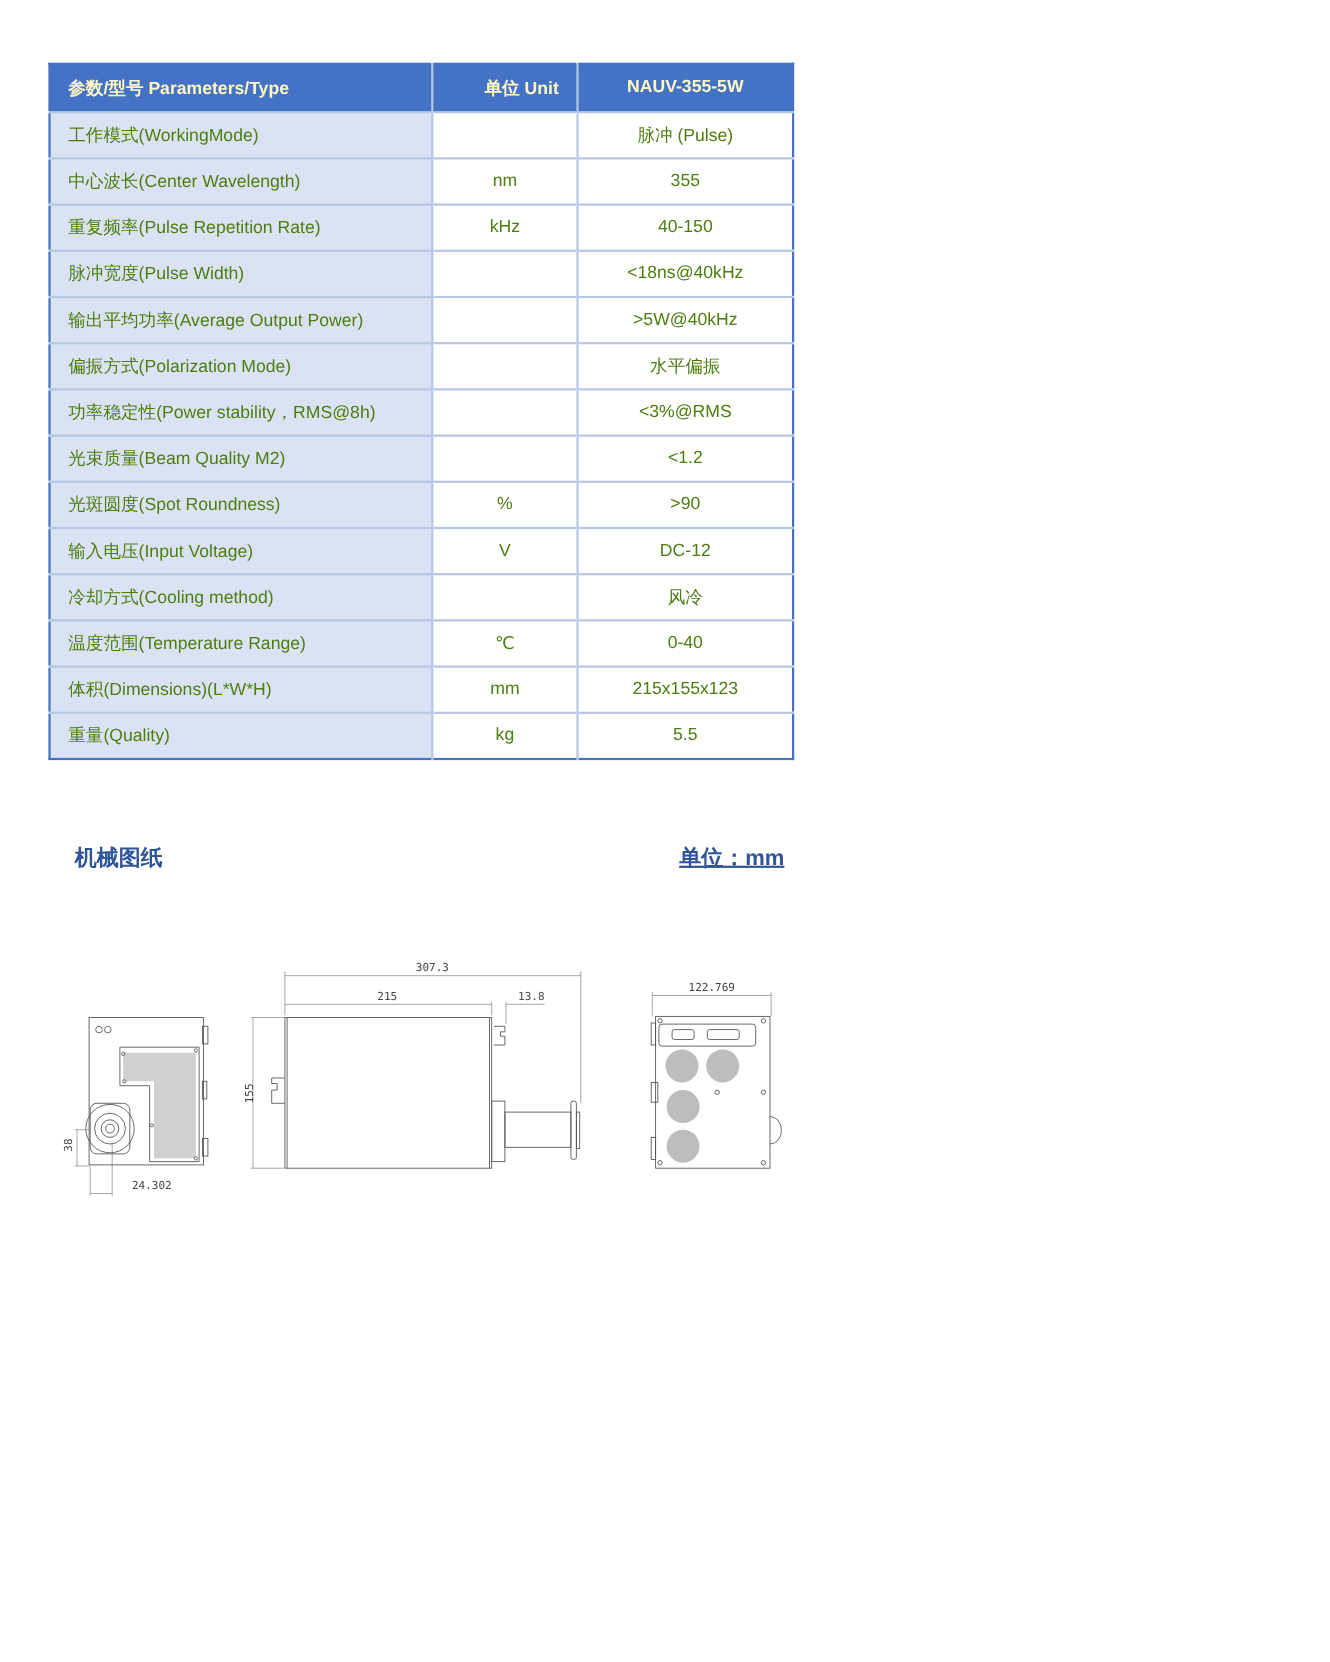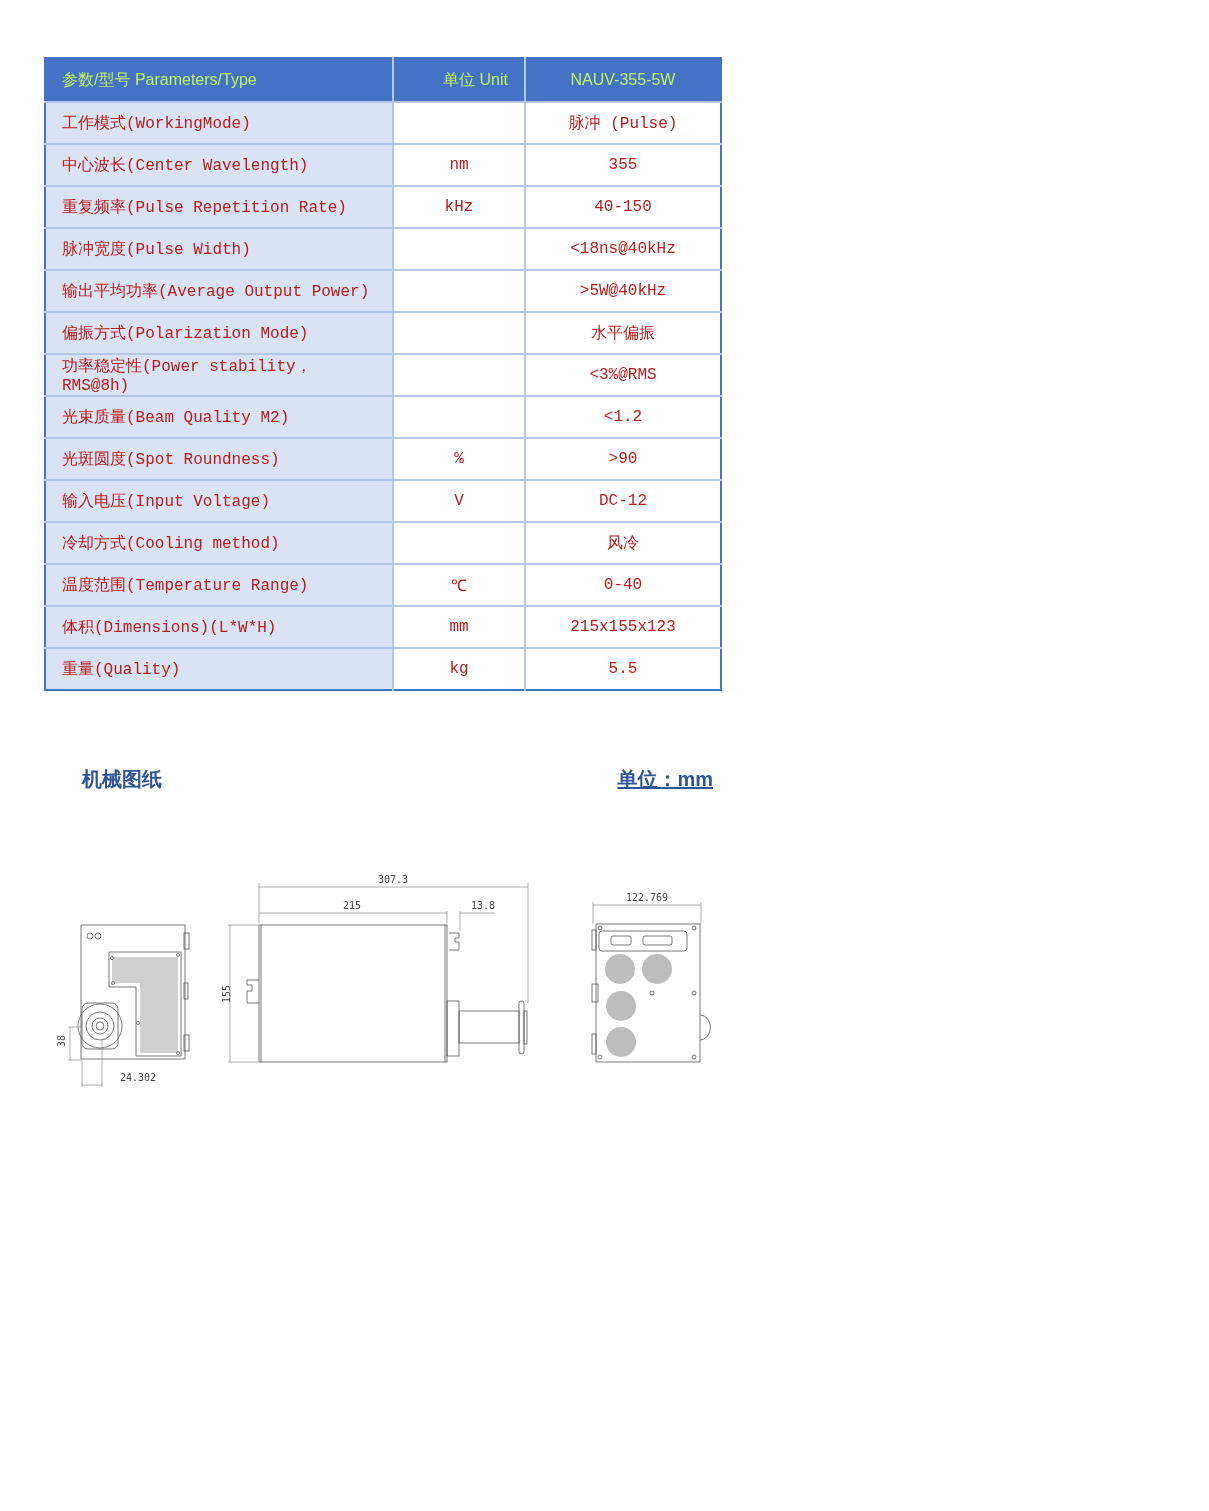--- a/index.html
+++ b/index.html
@@ -3,39 +3,39 @@
 <meta charset="utf-8">
 <style>
   html, body { margin: 0; padding: 0; background: #ffffff; }
   body { width: 1209px; height: 1511px; position: relative; font-family: "Liberation Sans", "DejaVu Sans", sans-serif; color: #1a1a1a; }
   .spec-table {
     position: absolute; left: 44px; top: 57px; width: 678px;
     border-collapse: collapse; border: 2px solid #4472c4;
     font-size: 16px;
   }
   .spec-table th {
-    background: #4472c4; color: #bef264; font-weight: normal; height: 42px;
+    background: #4472c4; color: #fef9c3; font-weight: bold; height: 42px;
     padding: 0 16px; font-size: 16px;
     border-right: 2px solid #b4c7e7;
   }
   .spec-table th:last-child { border-right: none; margin-top: 12px; }
   .spec-table th.col-param { text-align: left; width: 314px; }
   .spec-table th.col-unit { text-align: right; width: 98px; }
   .spec-table th.col-value { text-align: center; }
   .spec-table td {
     height: 40px; border-top: 2px solid #b4c7e7; border-right: 2px solid #b4c7e7;
-    padding: 0 16px; color: #b91c1c; font-family: Liberation Mono, monospace;
+    padding: 0 16px; color: #4d7c0f;
   }
   .spec-table td:last-child { border-right: none; }
   .spec-table td.param { background: #dae3f3; text-align: left; }
   .spec-table td.unit { background: #ffffff; text-align: center; }
   .spec-table td.value { background: #ffffff; text-align: center; }
 
   .section-title {
-    position: absolute; top: 766px; font-size: 20px; font-weight: bold; color: #2f5597; margin-left: 14px;
+    position: absolute; top: 766px; font-size: 20px; font-weight: bold; color: #2f5597;
   }
   .title-left { left: 68px; }
   .title-right { right: 496px; text-decoration: underline; }
 
   .drawing { position: absolute; }
   .drawing svg { display: block; }
   .dim-text { font-family: "DejaVu Sans Mono", monospace; font-size: 10px; fill: #444; }
 </style>
 </head>
 <body>

